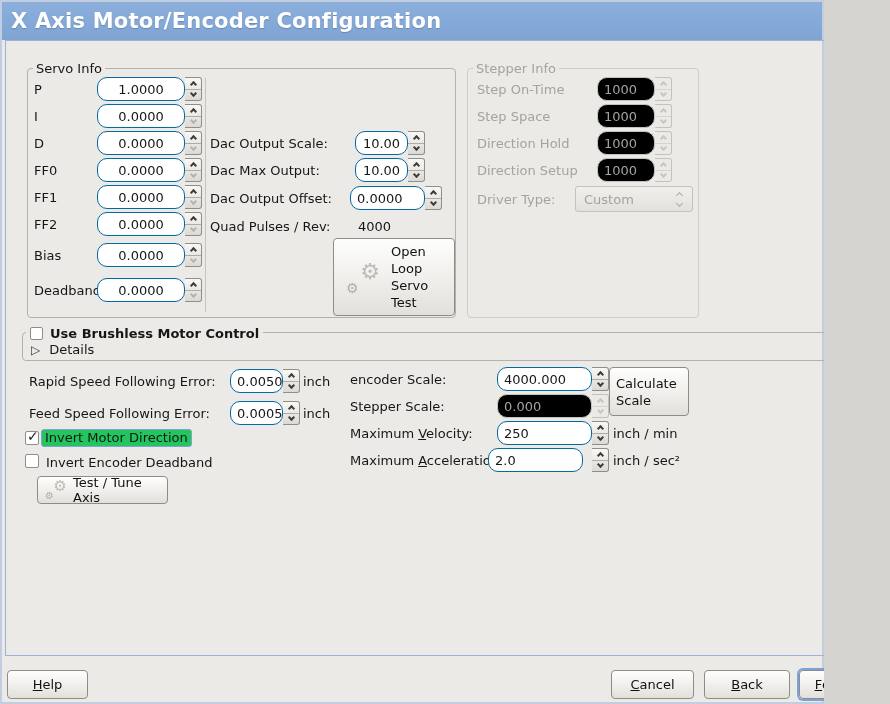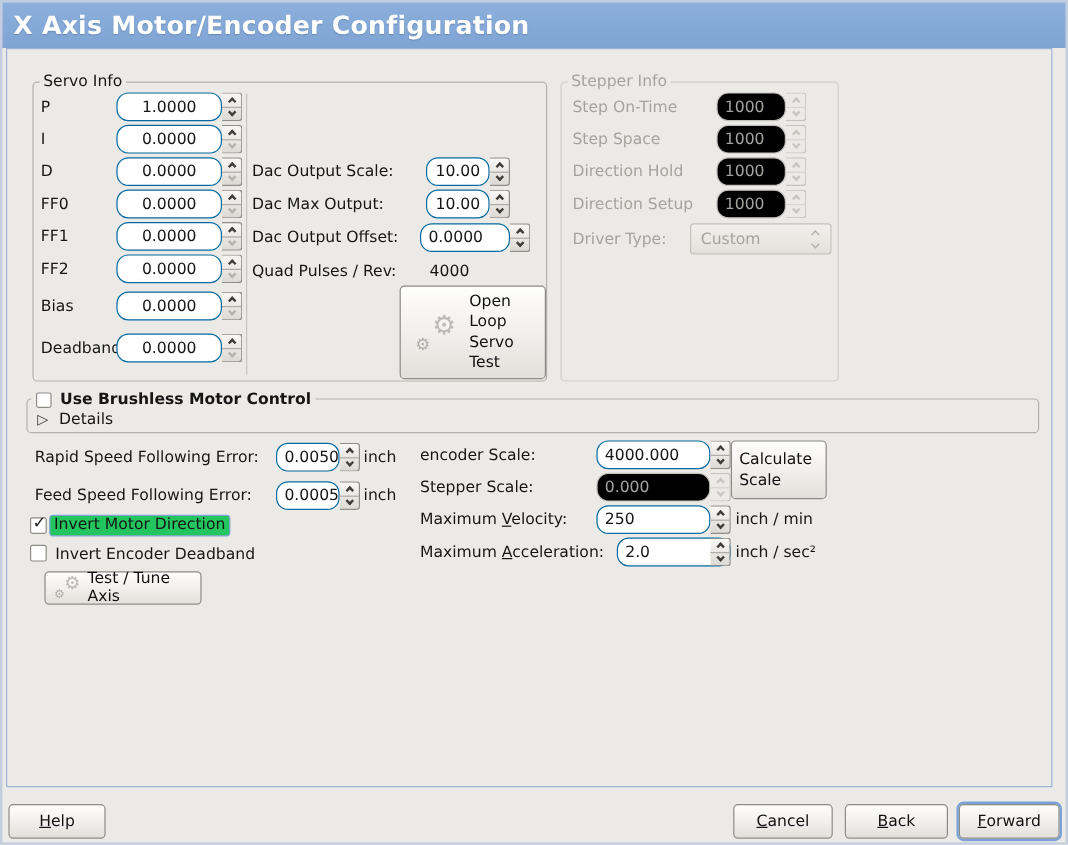--- a/index.html
+++ b/index.html
@@ -1,18 +1,18 @@
 <!DOCTYPE html>
 <html><head>
 <meta charset="utf-8">
 <style>
   html,body{margin:0;padding:0;}
   body{width:890px;height:704px;background:#d6d4d0;}
   .window{
-    position:relative;width:890px;height:704px;background:#ebeae6;
+    position:relative;width:824px;height:704px;background:#ebeae6;
     outline:2px solid #c2cde0;outline-offset:-2px;
     font-family:"DejaVu Sans","Liberation Sans",sans-serif;font-size:13px;color:#161616;
     overflow:hidden;
   }
   .titlebar{position:absolute;left:2px;top:2px;right:2px;height:38px;
     background:linear-gradient(#8cafdc,#7fa4d4);display:flex;align-items:center;padding-left:9px;box-sizing:border-box;}
   .title{font-size:21px;font-weight:bold;color:#ffffff;text-shadow:0 1px 1px rgba(60,80,110,0.35);letter-spacing:.2px;}
   .content-panel{position:absolute;left:5px;top:40px;width:872px;height:616px;border:1px solid #9db3d6;box-sizing:border-box;}
 
   .frame{position:absolute;border:1px solid #b3b1ac;border-radius:4px;box-sizing:border-box;}
@@ -352,21 +352,21 @@
       <span class="cell">
         <i class="chv up"></i>
       </span>
       <span class="cell">
         <i class="chv down"></i>
       </span>
     </div>
   <div class="lbl" style="left:613px;top:426px">inch / min</div>
 
   <div class="lbl" style="left:350px;top:453px">Maximum <u>A</u>cceleration:</div>
-  <div class="entry" style="left:514px;top:448px;width:95px">2.0</div>
+  <div class="entry" style="left:488px;top:448px;width:95px">2.0</div>
   <div class="spin" style="left:592px;top:448px">
       <span class="cell">
         <i class="chv up"></i>
       </span>
       <span class="cell">
         <i class="chv down"></i>
       </span>
     </div>
   <div class="lbl" style="left:613px;top:453px">inch / sec²</div>
 

